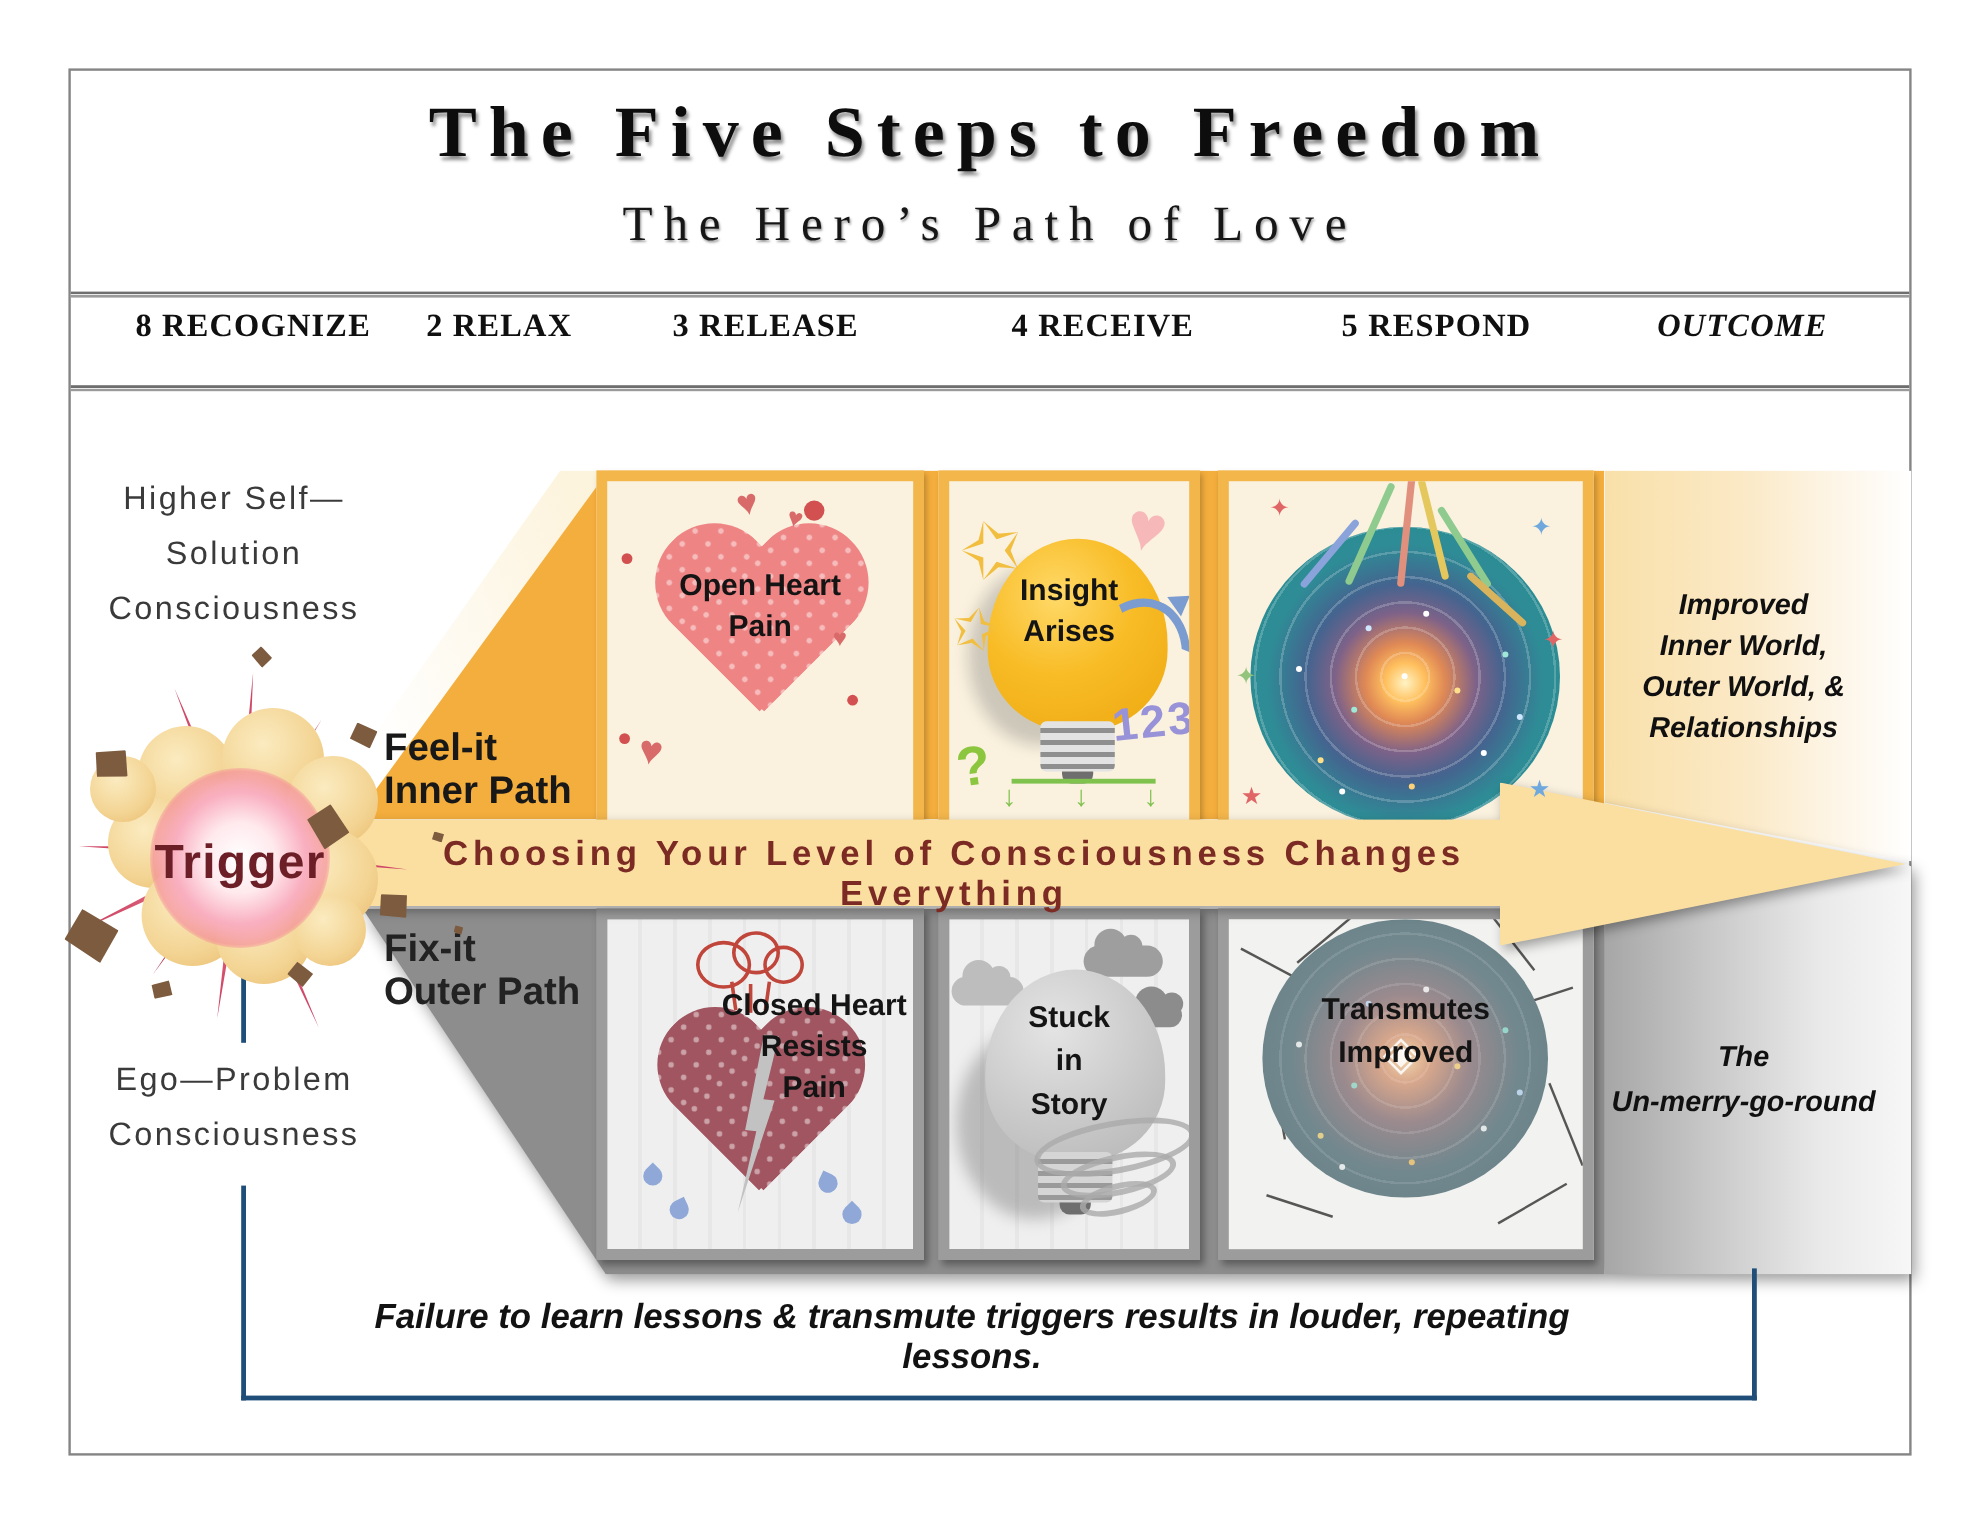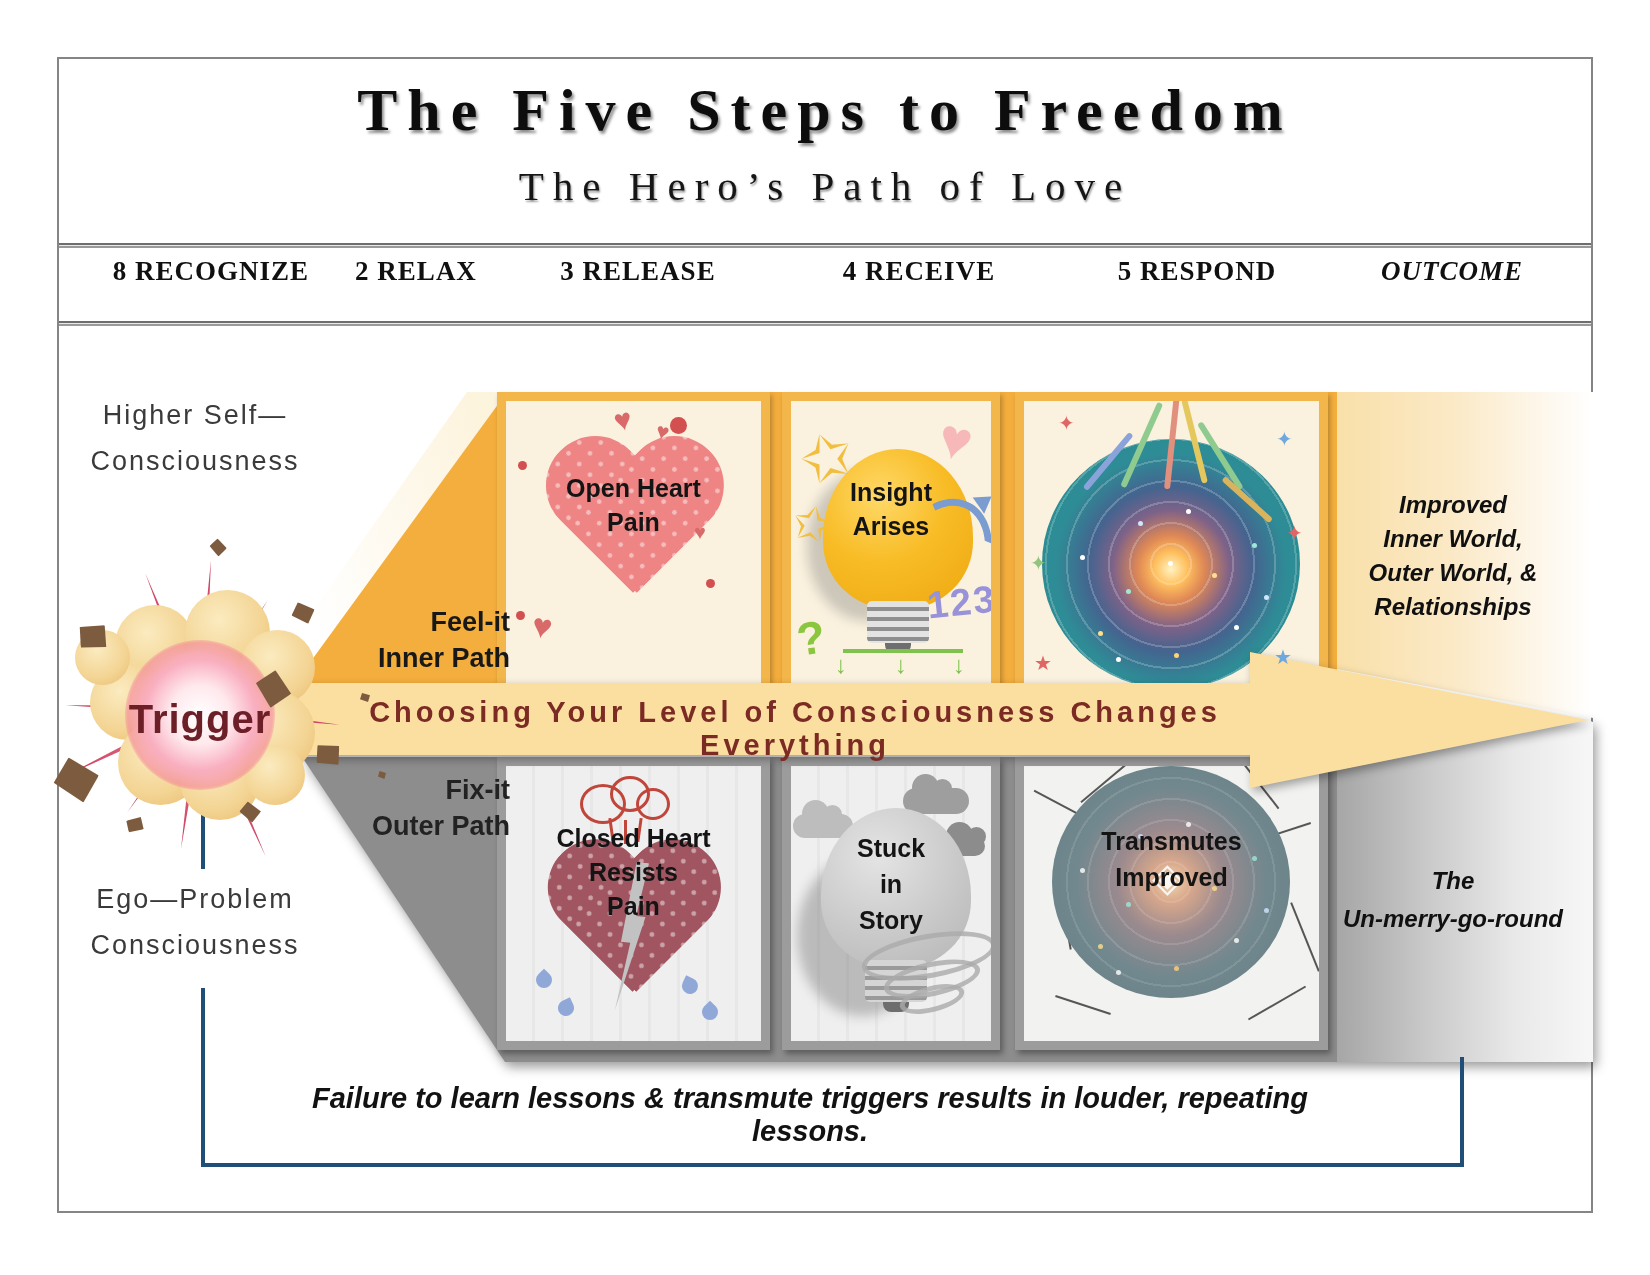--- a/index.html
+++ b/index.html
@@ -43,21 +43,21 @@
   
   .card{position:absolute;overflow:hidden;}
   .card.top{border:9px solid #F3B64B;background:#FAF1DE;box-shadow:2px 3px 5px rgba(0,0,0,.25);}
   .card.bot{border:9px solid #9C9C9C;box-shadow:3px 4px 6px rgba(0,0,0,.35);
             background:repeating-linear-gradient(90deg,#EFEFEF 0 26px,#E7E7E7 26px 29px);}
   .cardlabel{position:absolute;left:0;width:100%;text-align:center;font-weight:700;font-size:25px;
              line-height:34px;color:#141414;z-index:6;}
   .cardlabel.lh36{line-height:36px;}
 
   
-  .pathlabel{width:190px;text-align:right;font-weight:700;font-size:27px;line-height:36px;color:#181818;}
+  .pathlabel{width:190px;text-align:left;font-weight:700;font-size:32px;line-height:36px;color:#181818;}
 
   
   .arrowgroup{left:0;top:0;width:1650px;height:1275px;filter:drop-shadow(3px 4px 5px rgba(0,0,0,.35));pointer-events:none;}
   .arrowband{left:293px;top:683px;width:957px;height:72px;background:#FBDFA0;}
   .arrowhead{left:1250px;top:652px;width:338px;height:136px;background:#FBDFA0;
              clip-path:polygon(0 0,338px 68px,0 136px);}
   .arrowtext{left:300px;top:696px;width:990px;text-align:center;font-size:29px;font-weight:700;
              letter-spacing:4px;color:#7C2B24;z-index:9;}
 
   
@@ -229,21 +229,21 @@
     <div class="steamline" style="left:104px;top:52px;transform:rotate(-8deg);"></div>
     <div class="steamline" style="left:118px;top:54px;"></div>
     <div class="steamline" style="left:132px;top:52px;transform:rotate(8deg);"></div>
     <div class="heart" style="--hc:#A05560;left:34px;top:78px;transform:scale(1.85);transform-origin:0 0;"></div>
     <div class="bolt" style="left:102px;top:96px;transform:rotate(6deg);"></div>
     <div class="tear" style="left:30px;top:206px;transform:rotate(45deg);"></div>
     <div class="tear" style="left:52px;top:234px;transform:rotate(65deg);"></div>
     <div class="tear" style="left:176px;top:212px;transform:rotate(25deg);"></div>
     <div class="tear" style="left:196px;top:238px;transform:rotate(45deg);"></div>
   </div>
-  <div class="cardlabel" style="left:497px;top:821px;width:273px;">
+  <div class="cardlabel" style="left:497px;top:821px;width:273px;padding-left:45px;">
     <div>Closed Heart</div>
     <div>Resists</div>
     <div>Pain</div>
   </div>
 
   <div class="card bot" style="left:782px;top:757px;width:200px;height:275px;">
     <div class="cloud" style="left:2px;top:48px;width:60px;height:24px;background:#BDBDBD;"></div>
     <div class="cloud" style="left:112px;top:22px;width:66px;height:26px;background:#9E9E9E;"></div>
     <div class="cloud" style="left:146px;top:70px;width:48px;height:20px;background:#8C8C8C;"></div>
     <div class="blobshadow" style="left:6px;top:90px;width:130px;height:160px;background:rgba(110,110,110,.4);"></div>
@@ -328,20 +328,21 @@
     <div class="db" style="left:255px;top:198px;width:26px;height:24px;transform:rotate(-14deg);"></div>
     <div class="db" style="left:180px;top:258px;width:20px;height:18px;transform:rotate(22deg);"></div>
     <div class="db" style="left:66px;top:272px;width:18px;height:16px;transform:rotate(-30deg);"></div>
     <div class="db" style="left:300px;top:148px;width:10px;height:9px;"></div>
     <div class="db" style="left:318px;top:226px;width:8px;height:8px;"></div>
   </div>
   <div class="abs trigger">Trigger</div>
 
   <div class="abs sidelabel" style="top:392px;">
     <div>Higher Self—</div>
+    <div>Solution</div>
     <div>Consciousness</div>
   </div>
   <div class="abs sidelabel" style="top:876px;">
     <div>Ego—Problem</div>
     <div>Consciousness</div>
   </div>
 
   <div class="abs uphead"></div>
   <div class="abs blue" style="left:201px;top:801px;width:4px;height:68px;"></div>
   <div class="abs blue" style="left:201px;top:988px;width:4px;height:179px;"></div>

